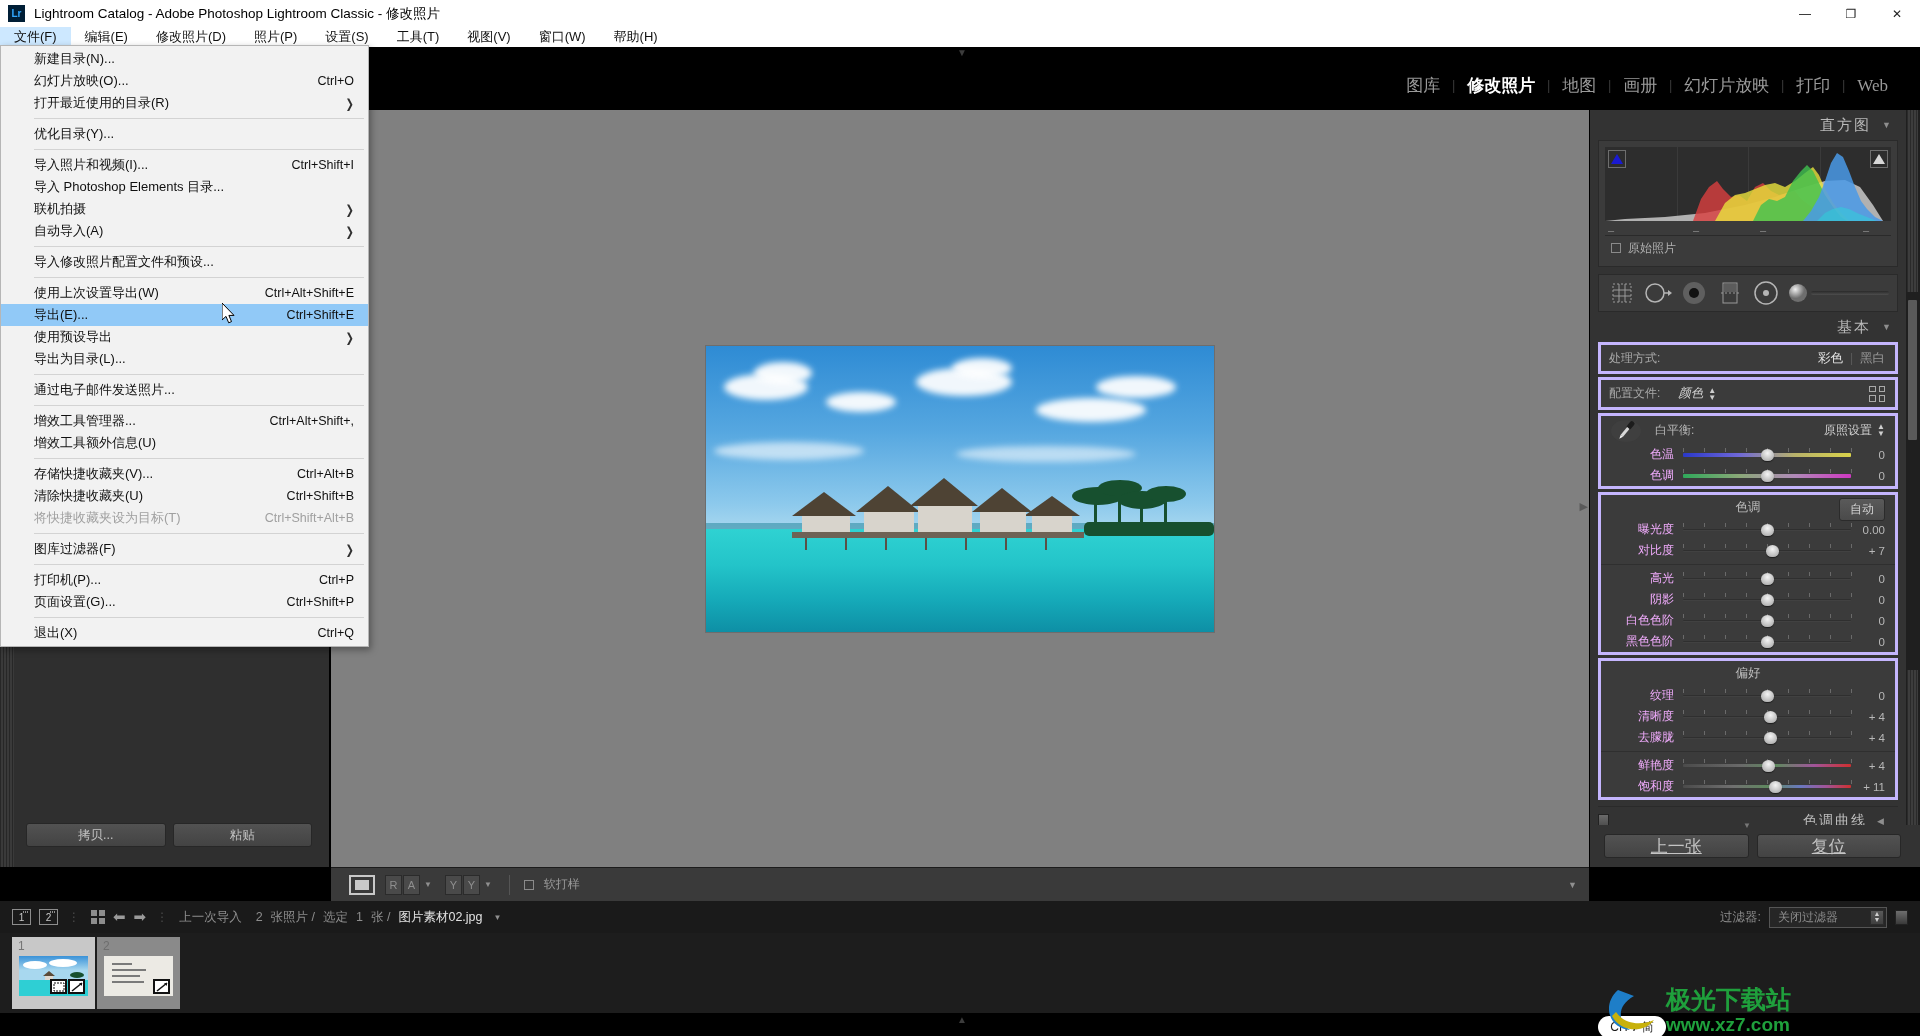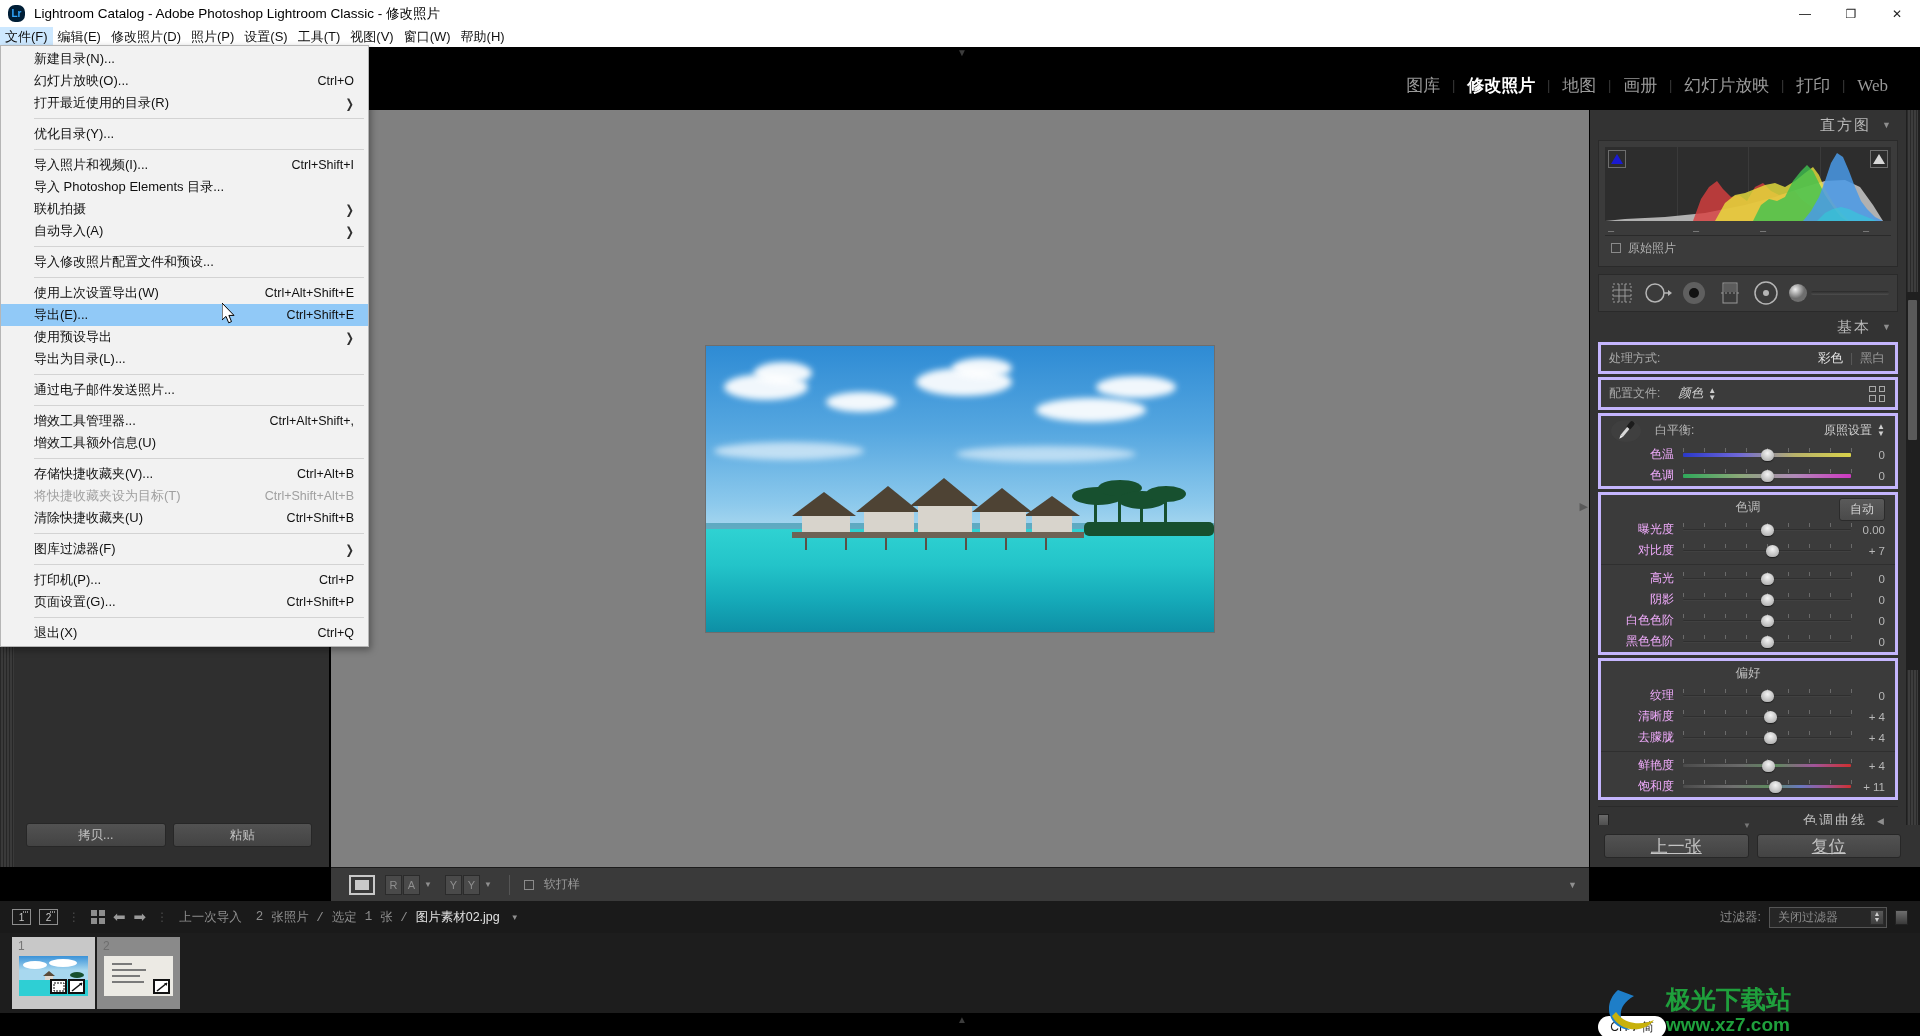--- a/index.html
+++ b/index.html
@@ -12,33 +12,33 @@
   #app { position: relative; width: 1920px; height: 1036px; background: #000; }
 
   
   .titlebar {
     position: absolute; left:0; top:0; width:1920px; height:27px;
     background:#ffffff; display:flex; align-items:center;
   }
   .tb-logo {
     width:17px; height:17px; margin-left:8px; background:#001e36;
     color:#31a8ff; font-size:10px; font-weight:bold; line-height:17px;
-    text-align:center; border-radius:7px; font-family:"Liberation Sans",sans-serif;
+    text-align:center; border-radius:0; font-family:"Liberation Sans",sans-serif;
   }
   .tb-title { margin-left:9px; font-size:13.5px; color:#000; white-space:nowrap; }
   .tb-win { position:absolute; right:0; top:0; height:27px; display:flex; }
   .tb-btn { width:46px; height:27px; display:flex; align-items:center; justify-content:center;
             font-size:12px; color:#222; }
 
   
   .menubar {
     position:absolute; left:0; top:27px; width:1920px; height:20px;
     background:#ffffff; display:flex; align-items:center; font-size:13px; color:#111;
   }
-  .menubar .mi { padding:1px 5px; height:20px; line-height:18px; white-space:nowrap; }
+  .menubar .mi { padding:1px 14px; height:20px; line-height:18px; white-space:nowrap; }
   .menubar .mi.active { background:#cde8ff; }
 
   
   .dropdown {
     position:absolute; left:0px; top:45px; width:369px;
     background:#f2f2f2; border:1px solid #b6b6b6;
     box-shadow:2px 3px 7px rgba(0,0,0,0.35);
     padding:2px 0; z-index:50;
   }
   .dd-item {
@@ -221,21 +221,21 @@
     position:absolute; left:0; right:0; top:901px; height:32px; background:#1a1a1a;
     display:flex; align-items:center; padding-left:12px; gap:8px; color:#8d8d8d; font-size:12.5px;
   }
   .fsq { width:19px;height:16px;border:1px solid #8d8d8d; color:#c8c8c8; font-size:10px;
          display:flex;align-items:center;justify-content:center; position:relative;}
   .fsq::before{content:""; position:absolute; top:1px; right:1px; width:6px;height:2px;
          background:repeating-linear-gradient(to right,#8d8d8d 0 1px,transparent 1px 2px);}
   .dots { width:14px;height:14px; display:grid; grid-template-columns:1fr 1fr; grid-template-rows:1fr 1fr; gap:2px;}
   .dots i { background:#8d8d8d; }
   .fsbar .sepdots { color:#4a4a4a; font-size:12px; letter-spacing:1px; }
-  .fsbar .pathnum { color:#8d8d8d;font-family:Liberation Mono, monospace; }
+  .fsbar .pathnum { color:#8d8d8d; }
   .fsbar .fname { color:#e2e2e2; }
   .fsbar .filter { margin-left:auto; display:flex; align-items:center; gap:8px; margin-right:12px; }
   .filtsel {
     border:1px solid #555; background:#262626; color:#8d8d8d; font-size:12px;
     padding:1px 24px 1px 8px; position:relative; min-width:118px;
   }
   .filtsel .sp { position:absolute; right:2px; top:2px; width:14px; height:15px;
      background:linear-gradient(#5a5a5a,#3f3f3f); border:1px solid #2b2b2b; color:#cfcfcf;
      font-size:7px; display:flex; flex-direction:column; align-items:center; justify-content:center; line-height:6px;}
 
@@ -992,28 +992,28 @@
         <span class="accel">Ctrl+Alt+Shift+,</span>
       </div>
       <div class="dd-item">
         <span>增效工具额外信息(U)</span>
       </div>
       <div class="dd-sep"></div>
       <div class="dd-item">
         <span>存储快捷收藏夹(V)...</span>
         <span class="accel">Ctrl+Alt+B</span>
       </div>
+      <div class="dd-item">
+        <span>清除快捷收藏夹(U)</span>
+        <span class="accel">Ctrl+Shift+B</span>
+      </div>
       <div class="dd-item disabled">
         <span>将快捷收藏夹设为目标(T)</span>
         <span class="accel">Ctrl+Shift+Alt+B</span>
       </div>
-      <div class="dd-item">
-        <span>清除快捷收藏夹(U)</span>
-        <span class="accel">Ctrl+Shift+B</span>
-      </div>
       <div class="dd-sep"></div>
       <div class="dd-item">
         <span>图库过滤器(F)</span>
         <span class="arrow">❯</span>
       </div>
       <div class="dd-sep"></div>
       <div class="dd-item">
         <span>打印机(P)...</span>
         <span class="accel">Ctrl+P</span>
       </div>

